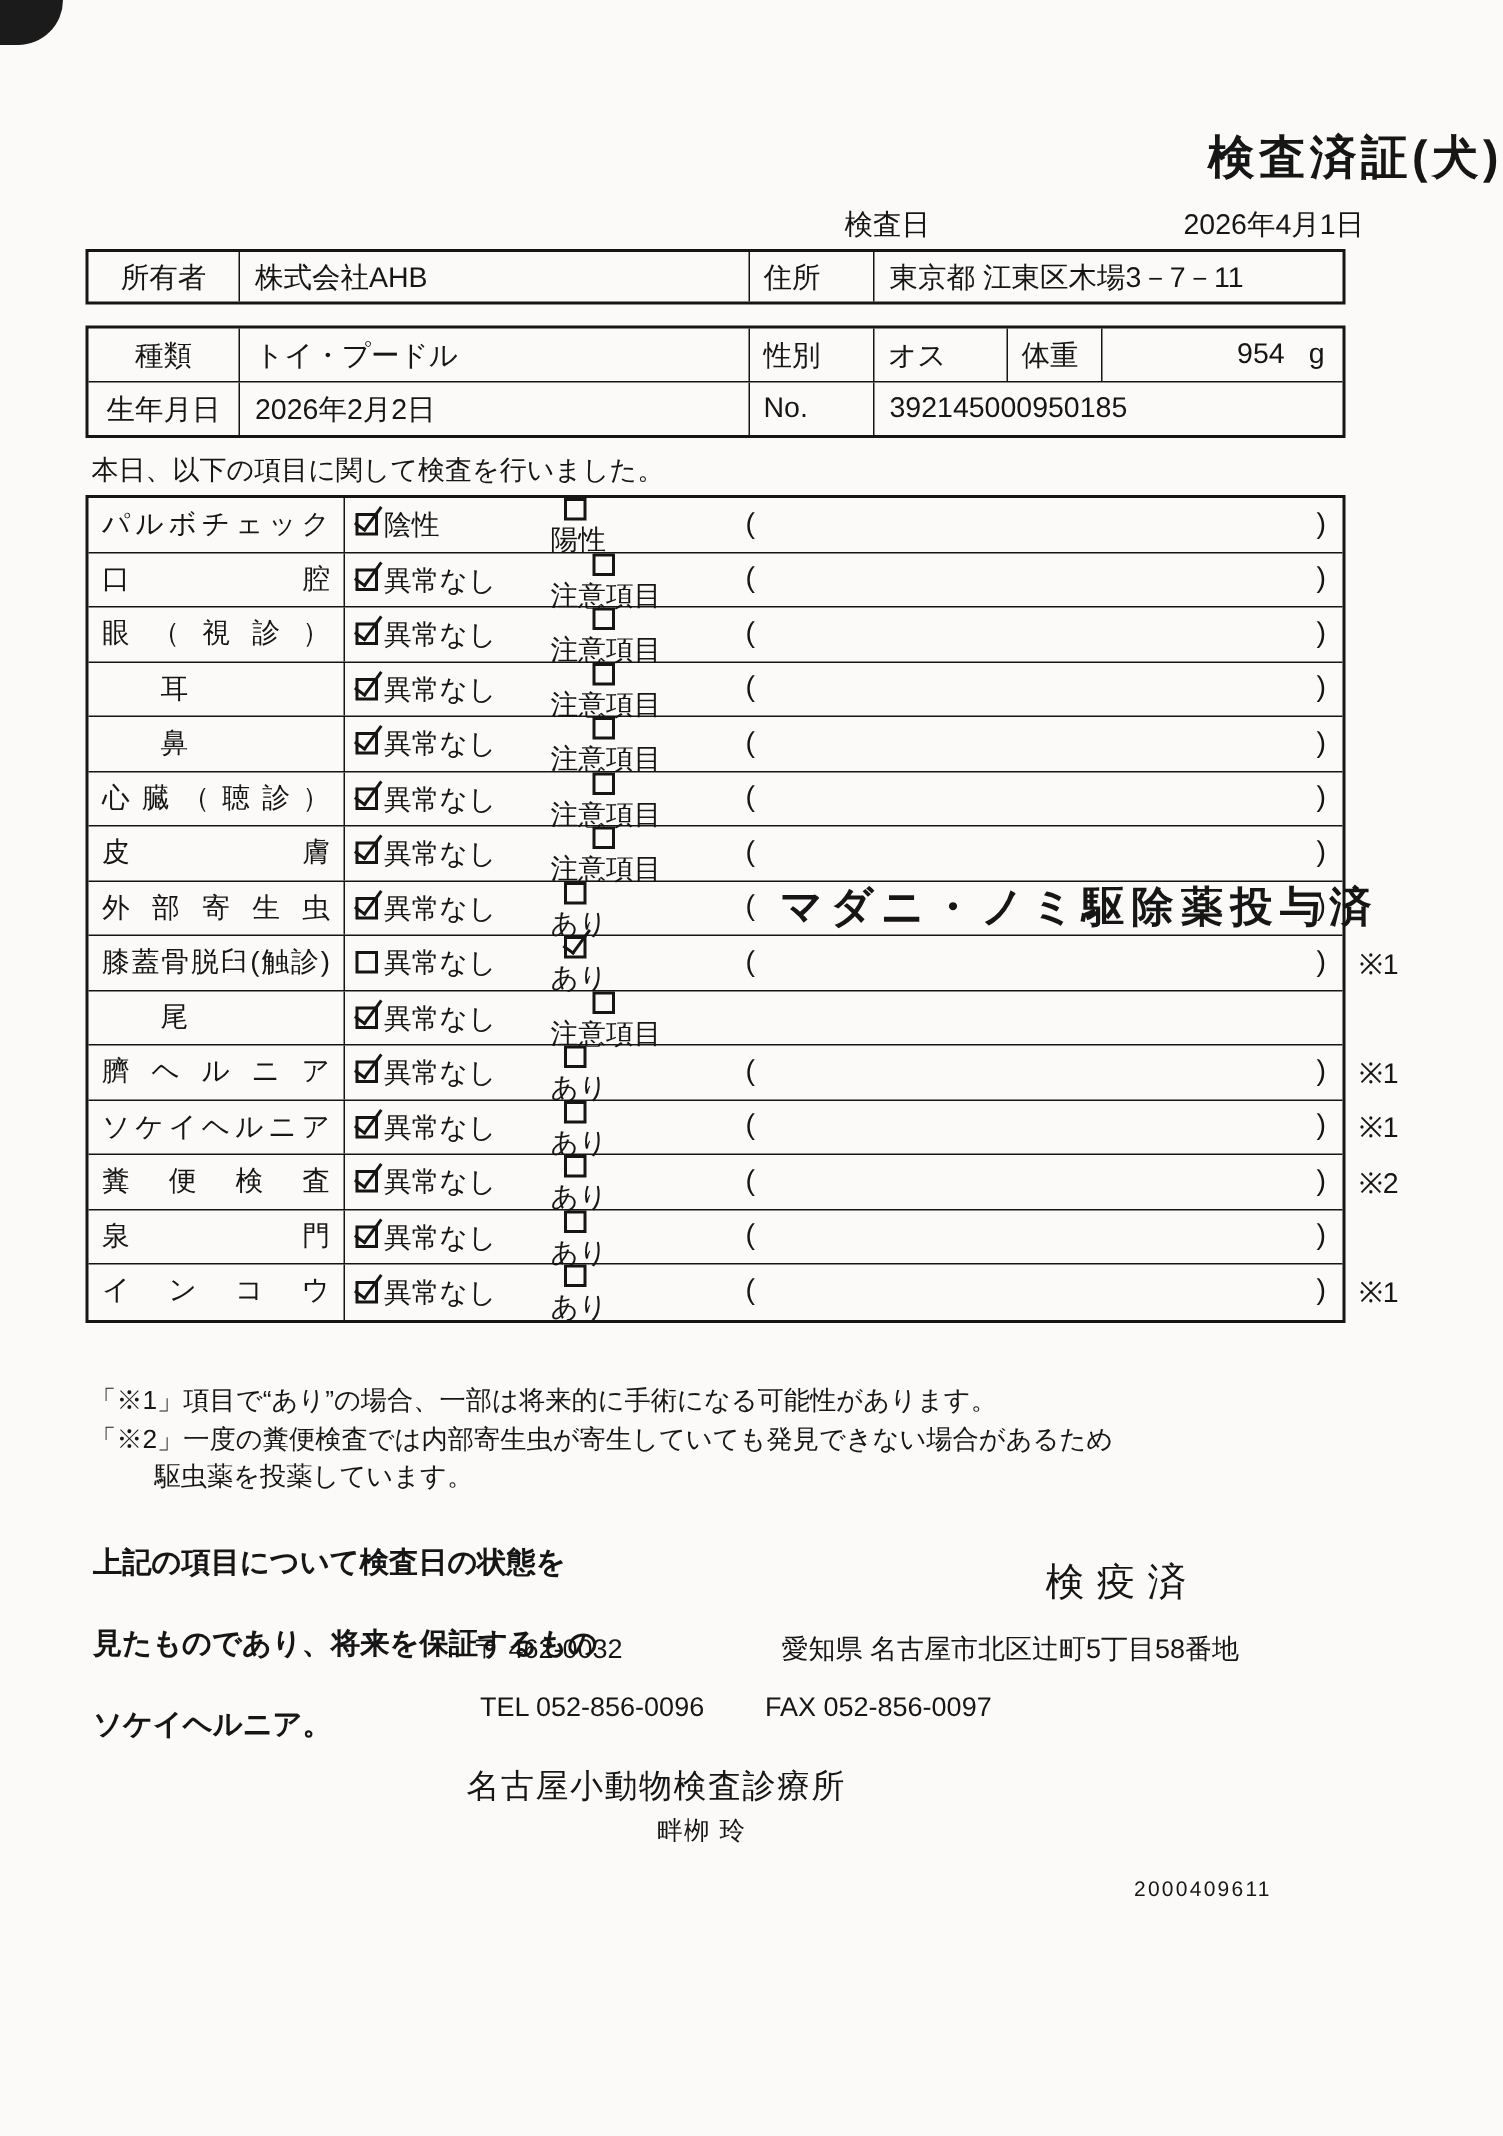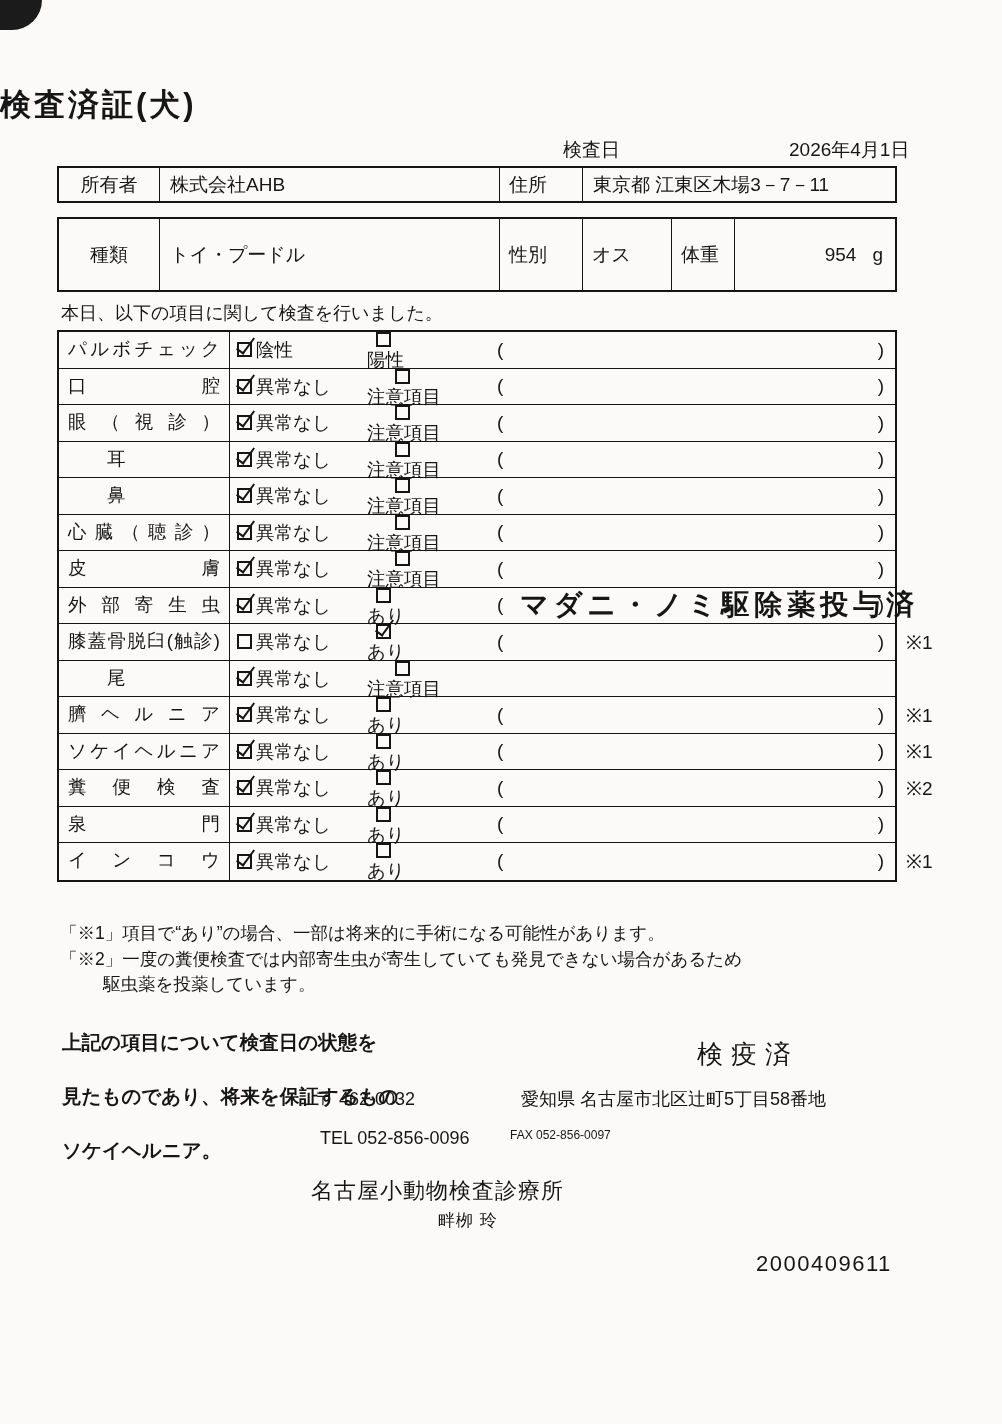--- a/index.html
+++ b/index.html
@@ -7,21 +7,21 @@
   body { font-family:"Liberation Sans", sans-serif; color:#161616; }
   .page {
     position:relative; width:1002px; height:1424px;
     background:#fbfaf8; overflow:hidden;
   }
   .abs { position:absolute; }
 
   
   .artifact { top:-4px; left:-4px; width:46px; height:34px; background:#1b1b1b; border-radius:0 0 30px 4px; }
 
-  .title { top:84px; left:0; width:100%; text-align:left; font-size:31px; font-weight:bold; letter-spacing:3px; }
+  .title { top:84px; left:0; width:100%; text-align:right; font-size:31px; font-weight:bold; letter-spacing:3px; }
 
   .date-label { top:137px; left:563px; font-size:19px; }
   .date-value { top:137px; left:789px; font-size:19px; }
 
   
   .tbl { border:2px solid #151515; display:flex; flex-direction:column; background:transparent; }
   .trow { display:flex; flex:1; border-bottom:1.3px solid #151515; }
   .trow:last-child { border-bottom:none;border-radius:14px; }
   .cell { border-right:1.3px solid #151515; display:flex; align-items:center; font-size:19px; overflow:hidden; white-space:nowrap; }
   .cell:last-child { border-right:none; }
@@ -75,24 +75,24 @@
   .fn1 { top:921px; }
   .fn2 { top:947px; }
   .fn3 { top:972px; left:103px; }
 
   .disc { top:1002px; left:62px; font-size:19.5px; font-weight:bold; line-height:27px; white-space:pre-line; }
   .stamp { top:1037px; left:697px; font-size:26px; letter-spacing:8px; white-space:nowrap; }
 
   .postal { top:1087px; left:316px; font-size:18px; }
   .addr2  { top:1087px; left:521px; font-size:18px; }
   .tel    { top:1128px; left:320px; font-size:18px; }
-  .fax    { top:1128px; left:510px; font-size:12px; }
+  .fax    { top:1128px; left:510px; font-size:18px; }
   .clinic-name { top:1176px; left:311px; font-size:22px; letter-spacing:1px;font-family:Liberation Mono, monospace; }
   .vet-name    { top:1209px; left:438px; font-size:17px; letter-spacing:1px; }
-  .serial { top:1251px; left:756px; font-size:22px; letter-spacing:1.5px;text-align:right; }
+  .serial { top:1251px; left:756px; font-size:14px; letter-spacing:1.5px;text-align:right; }
 </style>
 </head>
 <body>
 
 <div class="page">
 
   <div class="abs artifact"></div>
 
   <h1 class="abs title">検査済証(犬)</h1>
 
@@ -113,20 +113,26 @@
       <div class="cell center w103">種類</div>
       <div class="cell pad w340">トイ・プードル</div>
       <div class="cell pad8 w83">性別</div>
       <div class="cell pad8 w89">オス</div>
       <div class="cell pad8 w63">体重</div>
       <div class="cell grow weight-cell">
         <span>954</span>
         <span class="weight-unit">g</span>
       </div>
     </div>
+    <div class="trow">
+      <div class="cell center w103">生年月日</div>
+      <div class="cell pad w340">2026年2月2日</div>
+      <div class="cell pad8 w83">No.</div>
+      <div class="cell pad grow">392145000950185</div>
+    </div>
   </div>
 
   <div class="abs intro">本日、以下の項目に関して検査を行いました。</div>
 
   <div class="abs ins-tbl">
       <div class="irow">
       <div class="iname">
           <span>パルボチェック</span>
         </div>
       <div class="irest">

